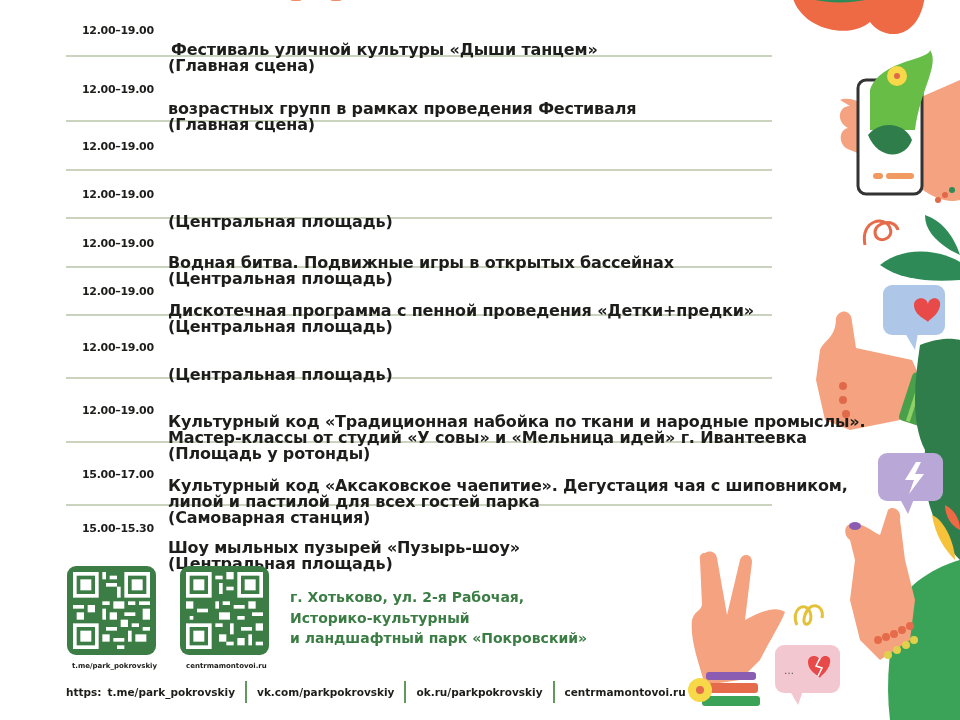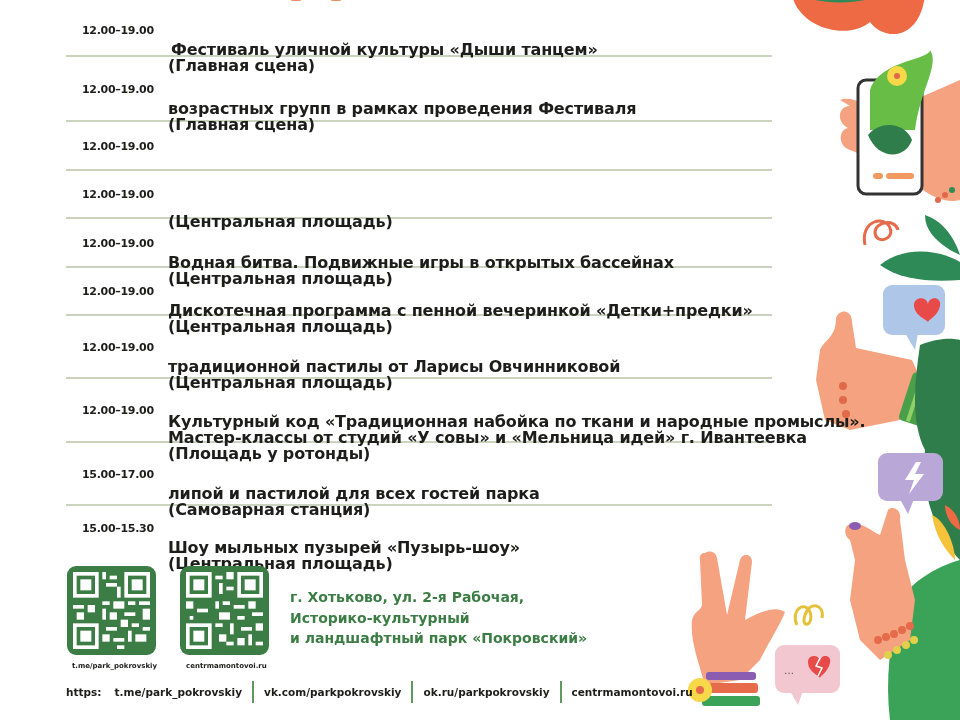--- a/index.html
+++ b/index.html
@@ -150,42 +150,42 @@
   <div class="row" style="top:219px;height:49px;">
     <div class="time">12.00–19.00</div>
     <div class="desc">
       <span>Водная битва. Подвижные игры в открытых бассейнах</span>
       <span>(Центральная площадь)</span>
     </div>
   </div>
   <div class="row" style="top:268px;height:48px;">
     <div class="time">12.00–19.00</div>
     <div class="desc">
-      <span>Дискотечная программа с пенной вечеринкой «Детки+предки»</span>
+      <span>Дискотечная программа с пенной проведения «Детки+предки»</span>
       <span>(Центральная площадь)</span>
     </div>
   </div>
   <div class="row" style="top:316px;height:63px;">
     <div class="time">12.00–19.00</div>
     <div class="desc">
-      <span>традиционной пастилы от Ларисы Овчинниковой</span>
       <span>(Центральная площадь)</span>
     </div>
   </div>
   <div class="row" style="top:379px;height:64px;">
     <div class="time">12.00–19.00</div>
     <div class="desc">
       <span>Культурный код «Традиционная набойка по ткани и народные промыслы».</span>
       <span>Мастер-классы от студий «У совы» и «Мельница идей» г. Ивантеевка</span>
       <span>(Площадь у ротонды)</span>
     </div>
   </div>
   <div class="row" style="top:443px;height:63px;">
     <div class="time">15.00–17.00</div>
     <div class="desc">
+      <span>Культурный код «Аксаковское чаепитие». Дегустация чая с шиповником,</span>
       <span>липой и пастилой для всех гостей парка</span>
       <span>(Самоварная станция)</span>
     </div>
   </div>
   <div class="row" style="top:506px;height:44px;border-bottom:none;">
     <div class="time">15.00–15.30</div>
     <div class="desc">
       <span>Шоу мыльных пузырей «Пузырь-шоу»</span>
       <span>(Центральная площадь)</span>
     </div>
@@ -283,21 +283,21 @@
 </div>
 <div class="qr-caption" style="left:186px;top:662px;">centrmamontovoi.ru</div>
 
 <div class="address">
   <span>г. Хотьково, ул. 2-я Рабочая,</span>
   <span>Историко-культурный</span>
   <span>и ландшафтный парк «Покровский»</span>
 </div>
 
 <div class="links">
-  <span style="margin-right:13px;">https:</span>
+  <span style="margin-right:6px;">https:</span>
   <span>t.me/park_pokrovskiy</span>
   <span class="sep"></span>
   <span>vk.com/parkpokrovskiy</span>
   <span class="sep"></span>
   <span>ok.ru/parkpokrovskiy</span>
   <span class="sep"></span>
   <span>centrmamontovoi.ru</span>
 </div>
 
 </body></html>

